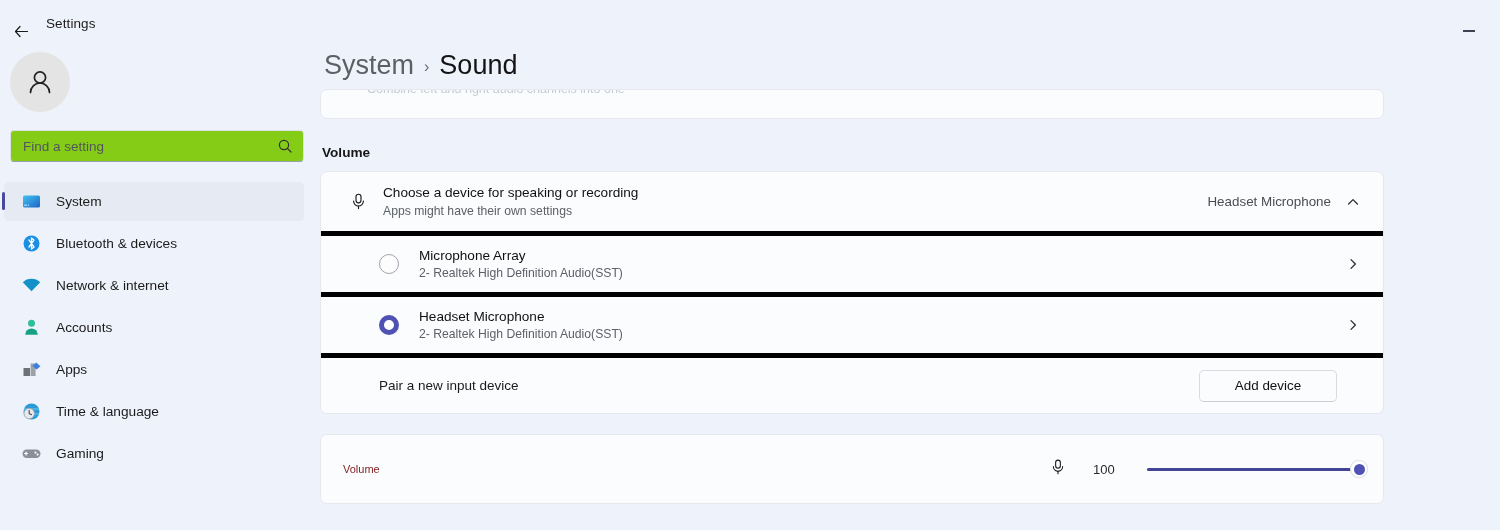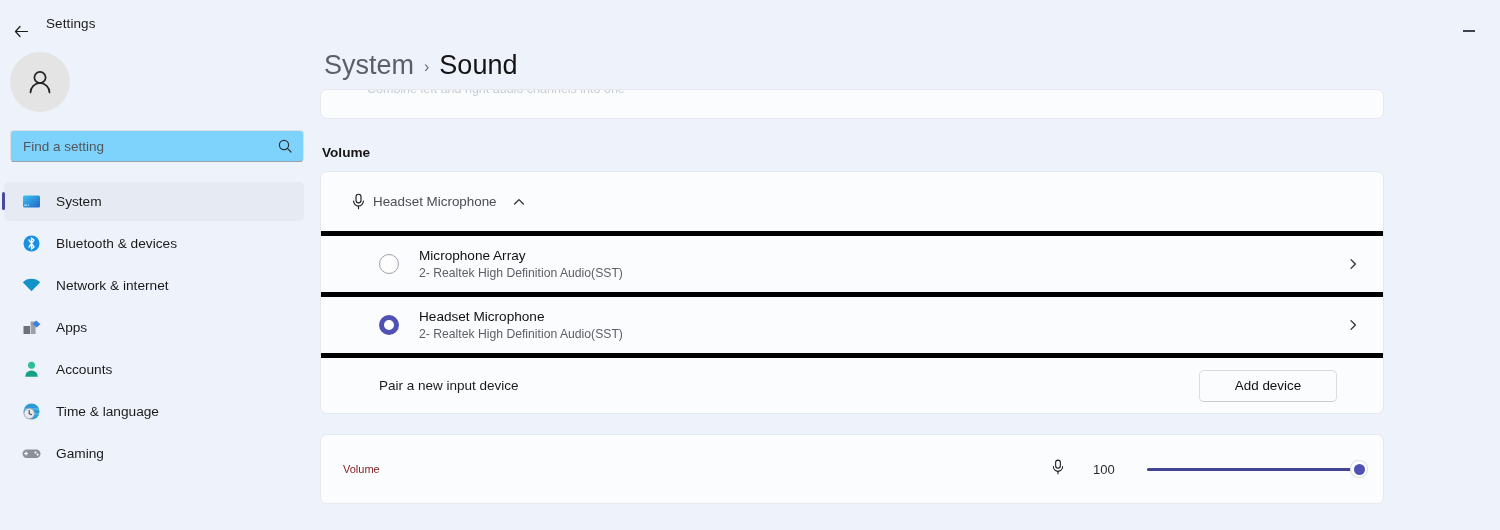--- a/index.html
+++ b/index.html
@@ -39,21 +39,21 @@
     padding-top: 36px; background: #eef2fa;
     position: relative; overflow: hidden;
   }
   .avatar-wrap { padding: 16px 0 0 10px; }
   .avatar {
     width: 60px; height: 60px; border-radius: 50%;
     background: #e4e4e4; display: flex; align-items: center; justify-content: center;
   }
   .search-wrap { padding: 18px 16px 0 10px; }
   .search-box {
-    position: relative; height: 32px; background: #7dd3fc;
+    position: relative; height: 32px; background: #84cc16;
     border: 1px solid #dcdfe6; border-bottom-color: #9aa0ab;
     border-radius: 4px; display: flex; align-items: center;
     padding: 0 34px 0 12px;
   }
   .search-box input {
     border: none; outline: none; background: transparent;
     font-family: "Liberation Sans", sans-serif; font-size: 13.5px;
     color: #1b1b1b; width: 100%;
   }
   .search-box input::placeholder { color: #53565c; }
@@ -239,36 +239,36 @@
             <path d="M1.8 7.2 A13 13 0 0 1 19.2 7.2 L10.5 16.2 Z" fill="#1292c8"></path>
           </svg>
         </span>
         <span class="nav-label">Network &amp; internet</span>
       </div>
 
 
       <div class="nav-item">
         <span class="nav-ico">
           <svg width="21" height="21" viewBox="0 0 21 21">
+            <circle cx="10.5" cy="6.2" r="3.5" fill="#2fbd9a"></circle>
+            <path d="M4.2 17.8 a6.3 6.3 0 0 1 12.6 0 Z" fill="#17a085"></path>
+          </svg>
+        </span>
+        <span class="nav-label">Accounts</span>
+      </div>
+
+      <div class="nav-item">
+        <span class="nav-ico">
+          <svg width="21" height="21" viewBox="0 0 21 21">
             <rect x="2.5" y="9" width="6.5" height="8" fill="#6d7178"></rect>
             <rect x="9.6" y="4.5" width="5" height="12.5" fill="#9ca1a9"></rect>
             <path d="M15.2 3.6 L19.4 7.3 L15.6 10.6 L11.6 6.9 Z" fill="#3b7fe0"></path>
           </svg>
         </span>
         <span class="nav-label">Apps</span>
-      </div>
-
-      <div class="nav-item">
-        <span class="nav-ico">
-          <svg width="21" height="21" viewBox="0 0 21 21">
-            <circle cx="10.5" cy="6.2" r="3.5" fill="#2fbd9a"></circle>
-            <path d="M4.2 17.8 a6.3 6.3 0 0 1 12.6 0 Z" fill="#17a085"></path>
-          </svg>
-        </span>
-        <span class="nav-label">Accounts</span>
       </div>
 
       <div class="nav-item">
         <span class="nav-ico">
           <svg width="21" height="21" viewBox="0 0 21 21">
             <circle cx="10.5" cy="10.5" r="8" fill="#2b9ad6"></circle>
             <path d="M3 8 h15 M3 13 h15" stroke="#6fcbf0" stroke-width="1"></path>
             <circle cx="8.2" cy="12.5" r="5.2" fill="#e6e9ed" stroke="#9aa0a8" stroke-width=".8"></circle>
             <path d="M8.2 9.3 V12.6 L10.5 13.8" fill="none" stroke="#4a4f57" stroke-width="1.1" stroke-linecap="round"></path>
           </svg>
@@ -310,20 +310,24 @@
       <div class="card">
 
         <div class="row clickable">
           <span class="row-ico">
             <svg width="19" height="19" viewBox="0 0 19 19">
               <rect x="7" y="2.2" width="5" height="8.6" rx="2.5" fill="none" stroke="#1b1b1b" stroke-width="1.15"></rect>
               <path d="M4.6 9.1 a4.9 4.9 0 0 0 9.8 0" fill="none" stroke="#1b1b1b" stroke-width="1.15" stroke-linecap="round"></path>
               <path d="M9.5 14.1 V16.6" stroke="#1b1b1b" stroke-width="1.15" stroke-linecap="round"></path>
             </svg>
           </span>
+          <div class="row-texts">
+            <div class="row-title">Choose a device for speaking or recording</div>
+            <div class="row-sub">Apps might have their own settings</div>
+          </div>
           <div class="row-value">Headset Microphone</div>
           <span class="chev">
             <svg width="14" height="14" viewBox="0 0 14 14">
               <path d="M2.6 9 L7 4.6 L11.4 9" fill="none" stroke="#2b2b2b" stroke-width="1.25" stroke-linecap="round" stroke-linejoin="round"></path>
             </svg>
           </span>
         </div>
 
         <div class="row device-row clickable">
           <span class="radio"></span>

